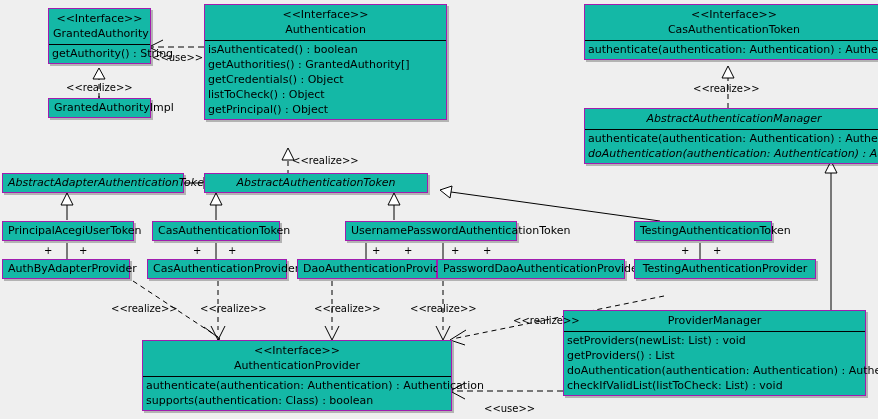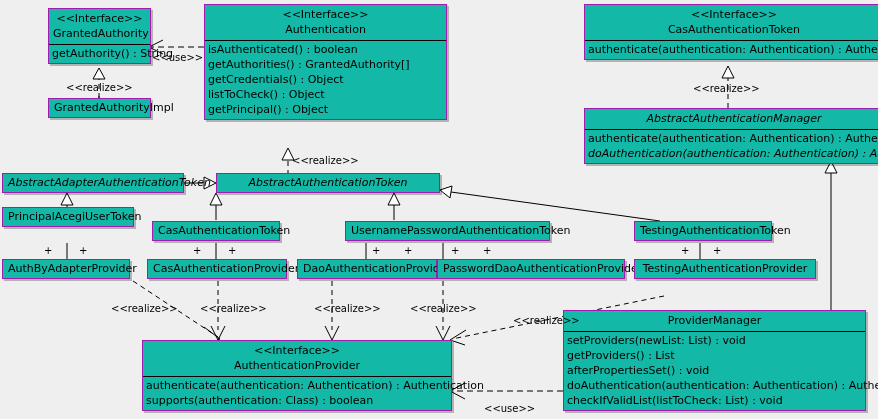--- a/index.html
+++ b/index.html
@@ -206,39 +206,39 @@
       <div class="uml-member abstract">doAuthentication(authentication: Authentication) : Authentication</div>
     </div>
   </div>
 
   <div class="uml-box simple-box" style="left:2px; top:173px; width:182px;">
     <div class="uml-head">
       <span class="cls-name abstract">AbstractAdapterAuthenticationToken</span>
     </div>
   </div>
 
-  <div class="uml-box simple-box" style="left:216px; top:173px; width:224px;">
+  <div class="uml-box simple-box" style="left:204px; top:173px; width:224px;">
     <div class="uml-head">
       <span class="cls-name abstract">AbstractAuthenticationToken</span>
     </div>
   </div>
 
-  <div class="uml-box simple-box" style="left:2px; top:207px; width:132px;">
+  <div class="uml-box simple-box" style="left:2px; top:221px; width:132px;">
     <div class="uml-head">
       <span class="cls-name">PrincipalAcegiUserToken</span>
     </div>
   </div>
 
   <div class="uml-box simple-box" style="left:152px; top:221px; width:128px;">
     <div class="uml-head">
       <span class="cls-name">CasAuthenticationToken</span>
     </div>
   </div>
 
-  <div class="uml-box simple-box" style="left:345px; top:221px; width:205px;">
+  <div class="uml-box simple-box" style="left:345px; top:221px; width:172px;">
     <div class="uml-head">
       <span class="cls-name">UsernamePasswordAuthenticationToken</span>
     </div>
   </div>
 
   <div class="uml-box simple-box" style="left:634px; top:221px; width:138px;">
     <div class="uml-head">
       <span class="cls-name">TestingAuthenticationToken</span>
     </div>
   </div>
@@ -284,21 +284,20 @@
     </div>
   </div>
 
   <div class="uml-box" style="left:563px; top:310px; width:303px;">
     <div class="uml-head with-divider">
       <span class="cls-name">ProviderManager</span>
     </div>
     <div class="uml-compartment">
       <div class="uml-member">setProviders(newList: List) : void</div>
       <div class="uml-member">getProviders() : List</div>
-      <div class="uml-member">afterPropertiesSet() : void</div>
       <div class="uml-member">doAuthentication(authentication: Authentication) : Authentication</div>
       <div class="uml-member">checkIfValidList(listToCheck: List) : void</div>
     </div>
   </div>
 
   <div class="label" style="left:152px; top:52px;">&lt;&lt;use&gt;&gt;</div>
 
   <div class="label" style="left:66px; top:82px;">&lt;&lt;realize&gt;&gt;</div>
 
   <div class="label" style="left:292px; top:155px;">&lt;&lt;realize&gt;&gt;</div>

